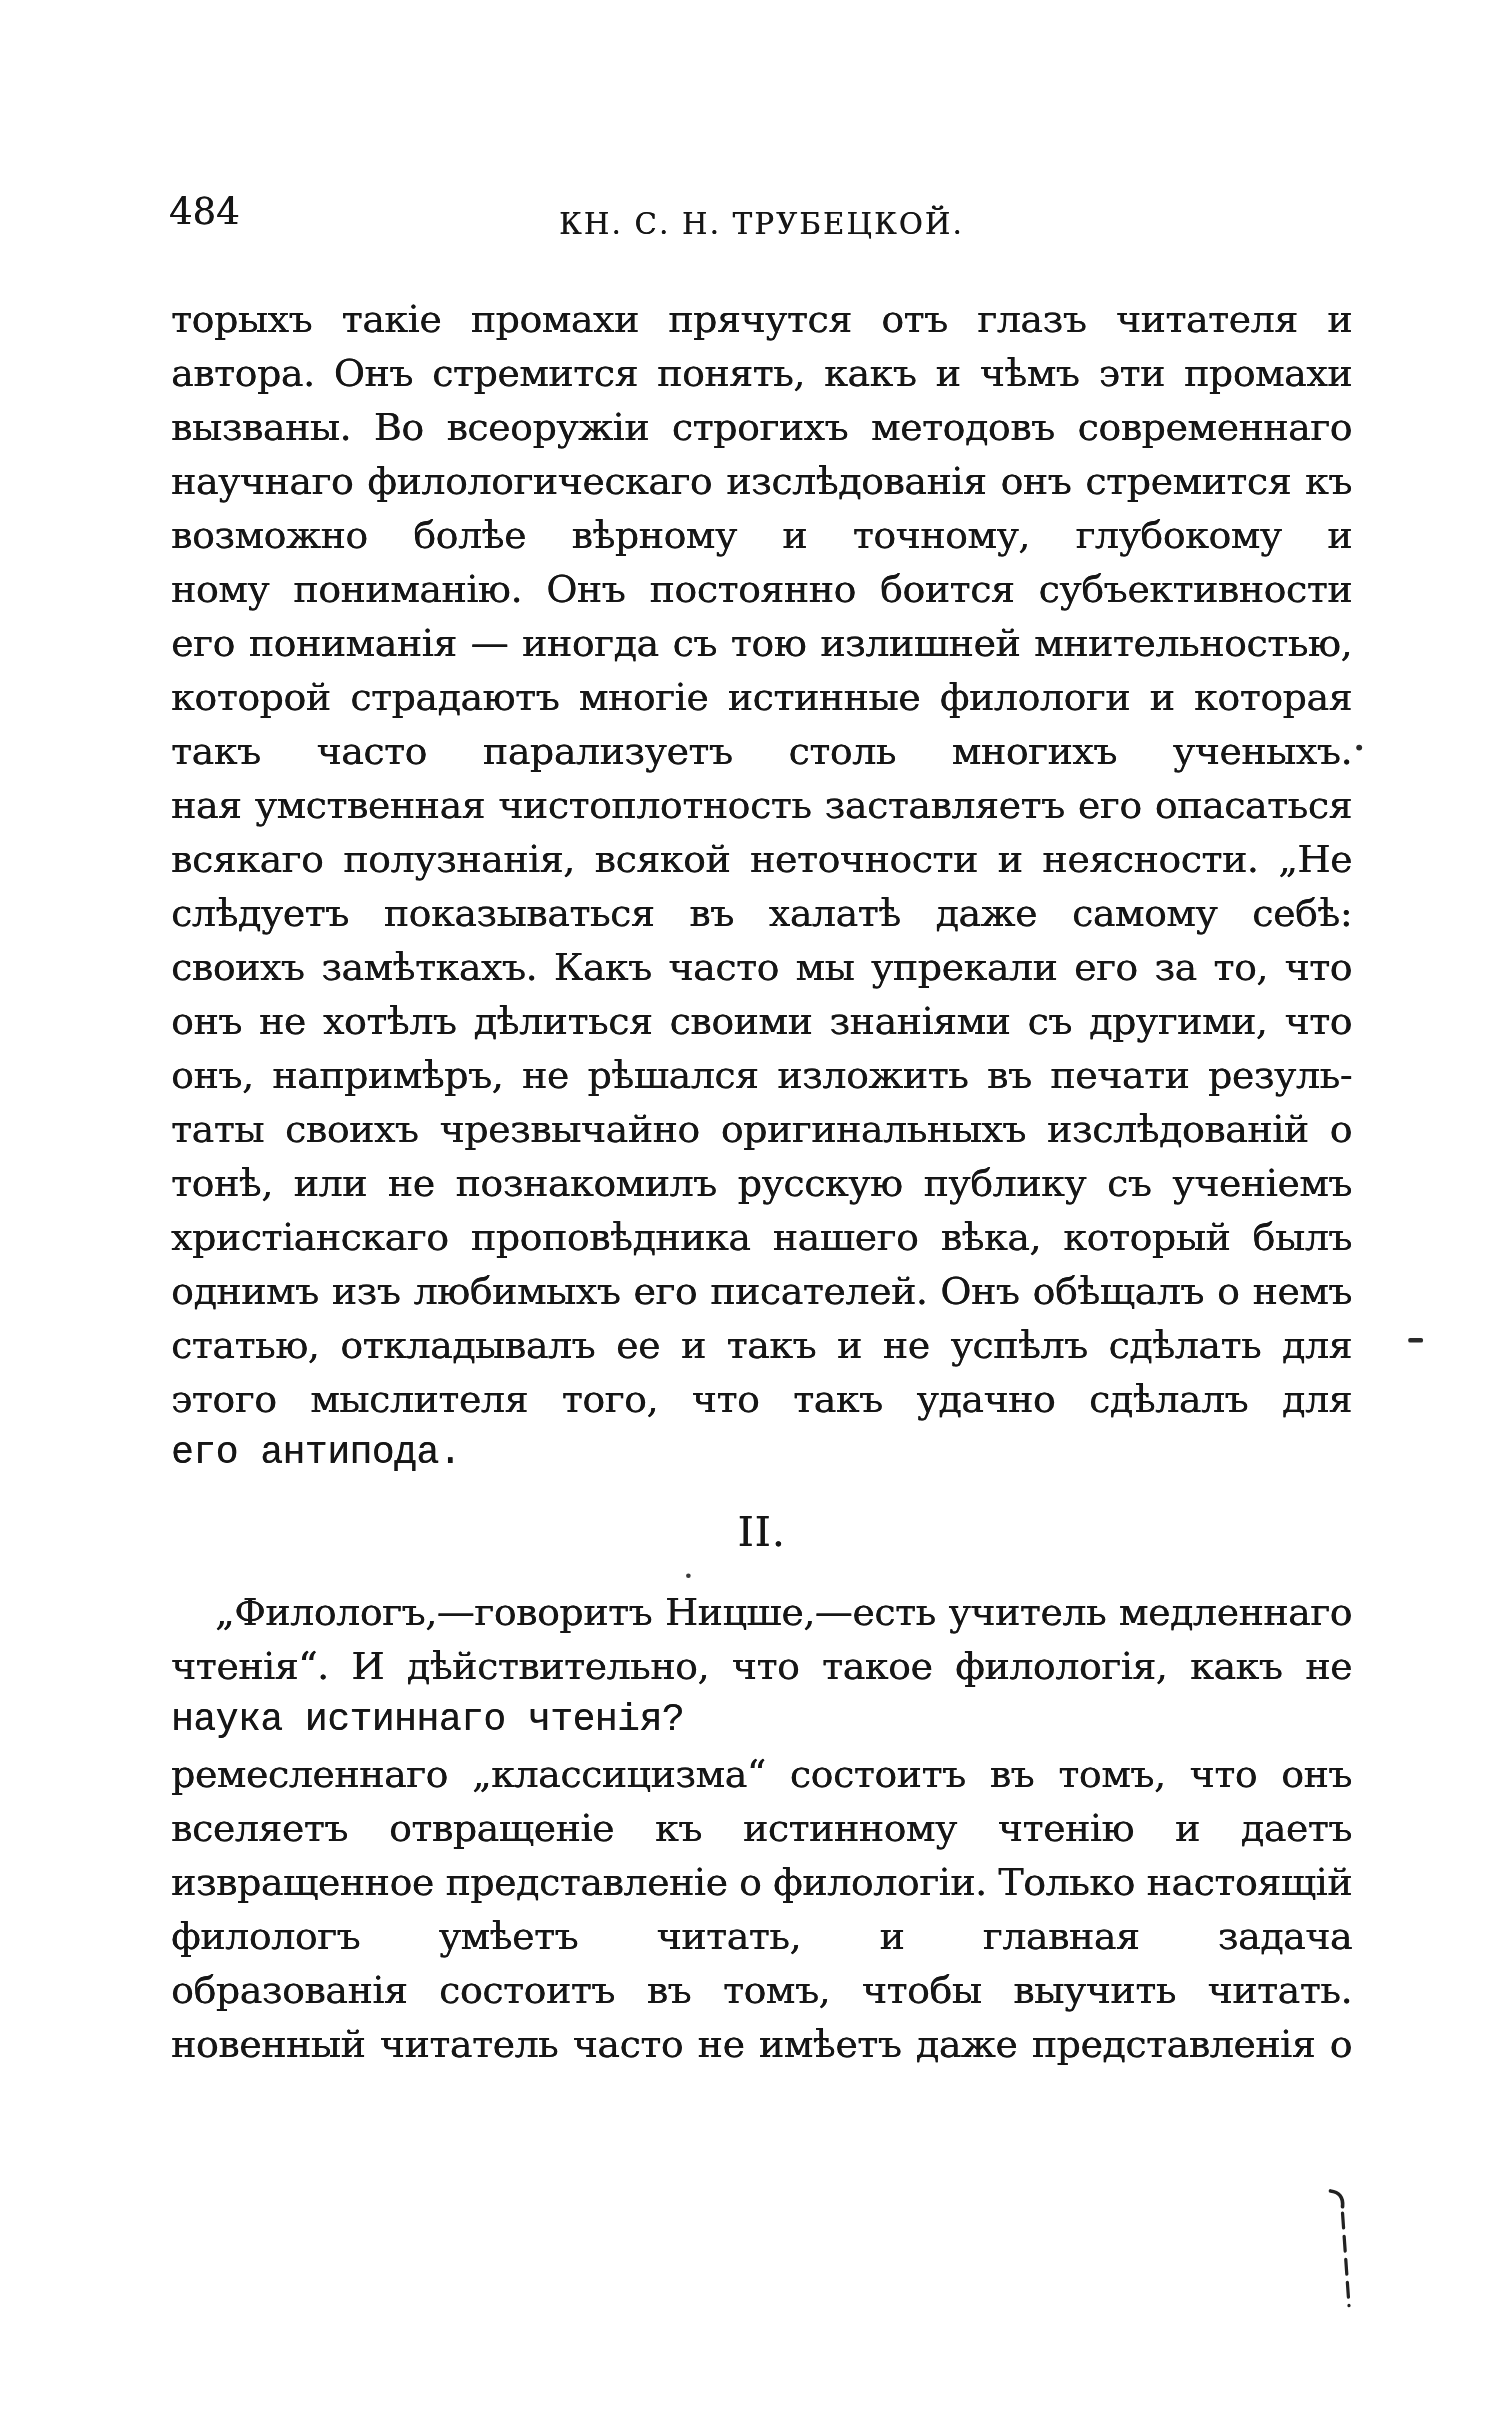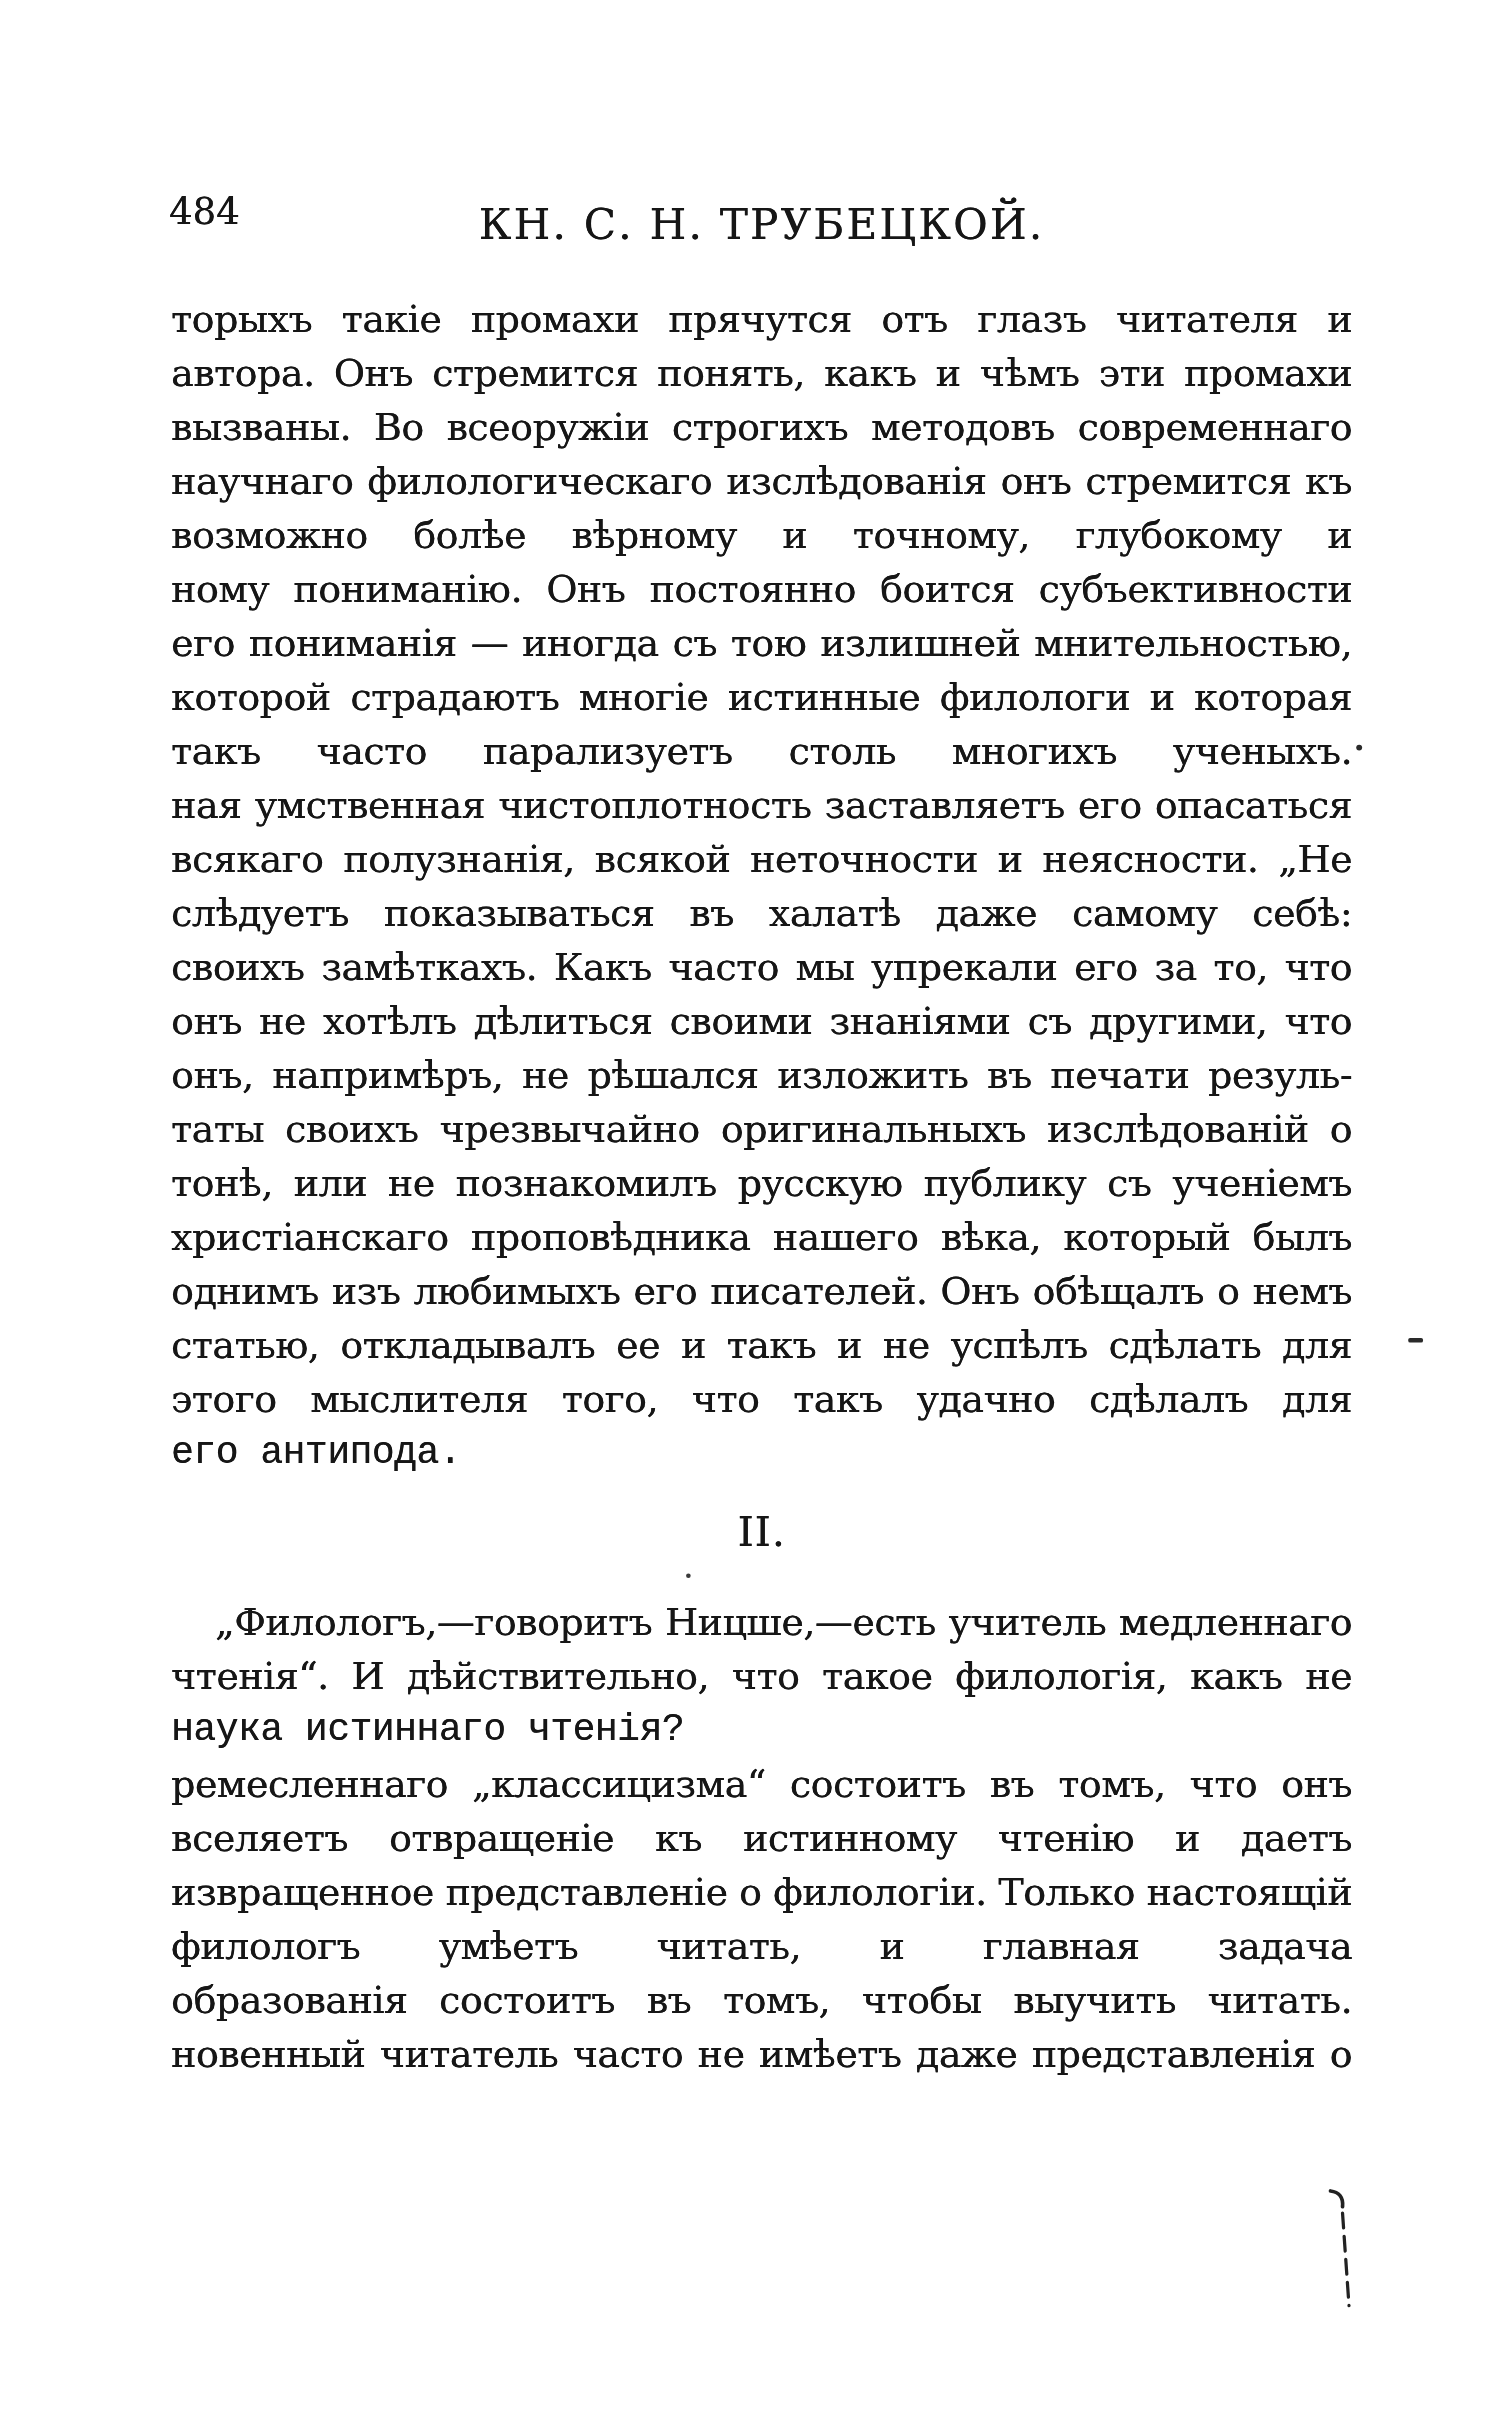--- a/index.html
+++ b/index.html
@@ -15,38 +15,38 @@
   }
   .page { position:absolute; inset:0; }
   .pageno {
     position:absolute; left:169px; top:190px;
     font-size:37px; line-height:43px;
     text-shadow:0.3px 0 0 var(--ink);
   }
   .running-title {
     position:absolute; left:171px; top:204px; width:1181px;
     text-align:center;
-    font-size:42px; line-height:41px; letter-spacing:2.3px;
+    font-size:29px; line-height:41px; letter-spacing:2.3px;
     text-shadow:0.4px 0 0 var(--ink);
   }
   .column {
     position:absolute; left:171px; top:292px; width:1181px;
     font-size:38px; letter-spacing:-0.5px;
     text-shadow:0.3px 0 0 var(--ink);
   }
   .tline {
     height:54px; line-height:54px;
     text-align:justify; text-align-last:justify;
     overflow:hidden;
   }
   .tline.endL { text-align-last:left;font-family:Liberation Mono, monospace; }
   .tline.ind { text-indent:44px; }
   .sec-heading {
     height:54px; line-height:54px;
-    margin-top:25px; margin-bottom:36px;
+    margin-top:25px; margin-bottom:26px;
     text-align:center; text-align-last:center;
     font-size:41px; letter-spacing:0.9px;
   }
   .artifacts { position:absolute; inset:0; pointer-events:none; }
 </style>
 </head>
 <body>
 
 <div class="page">
 

